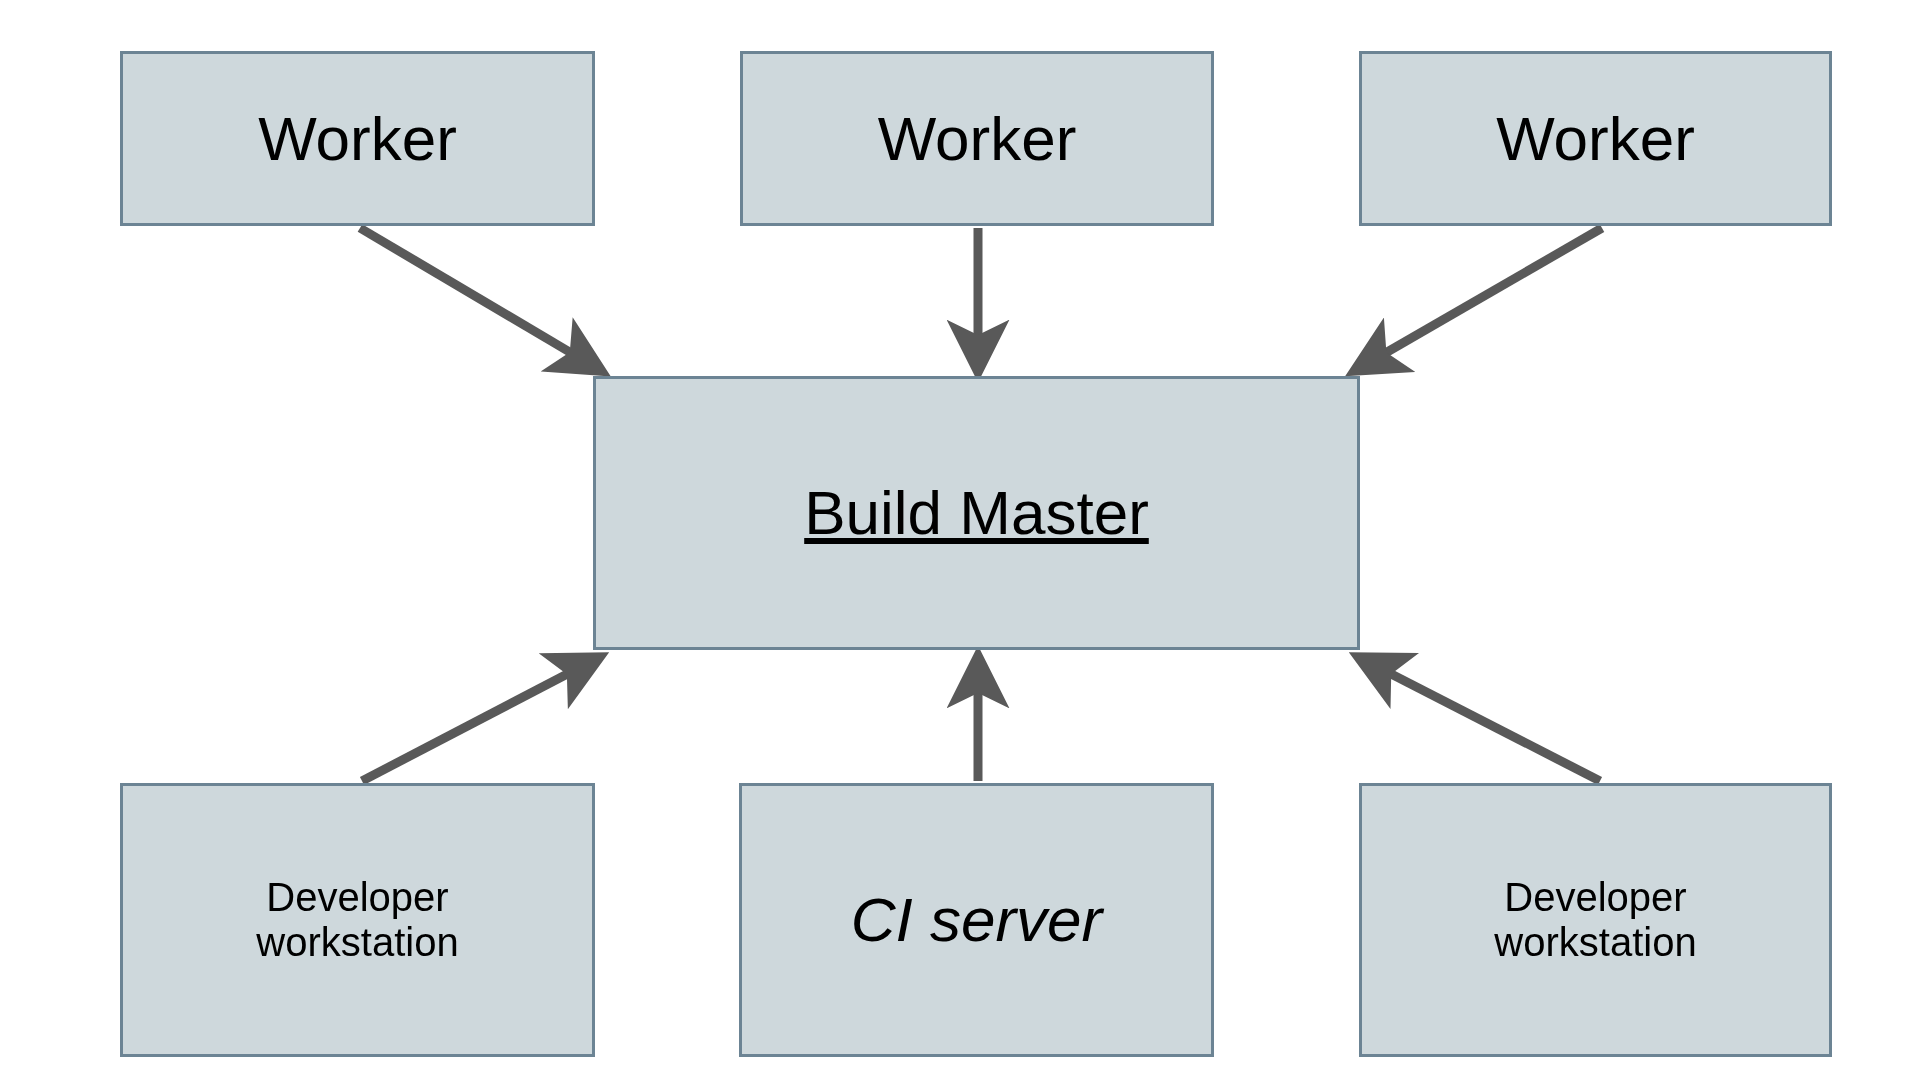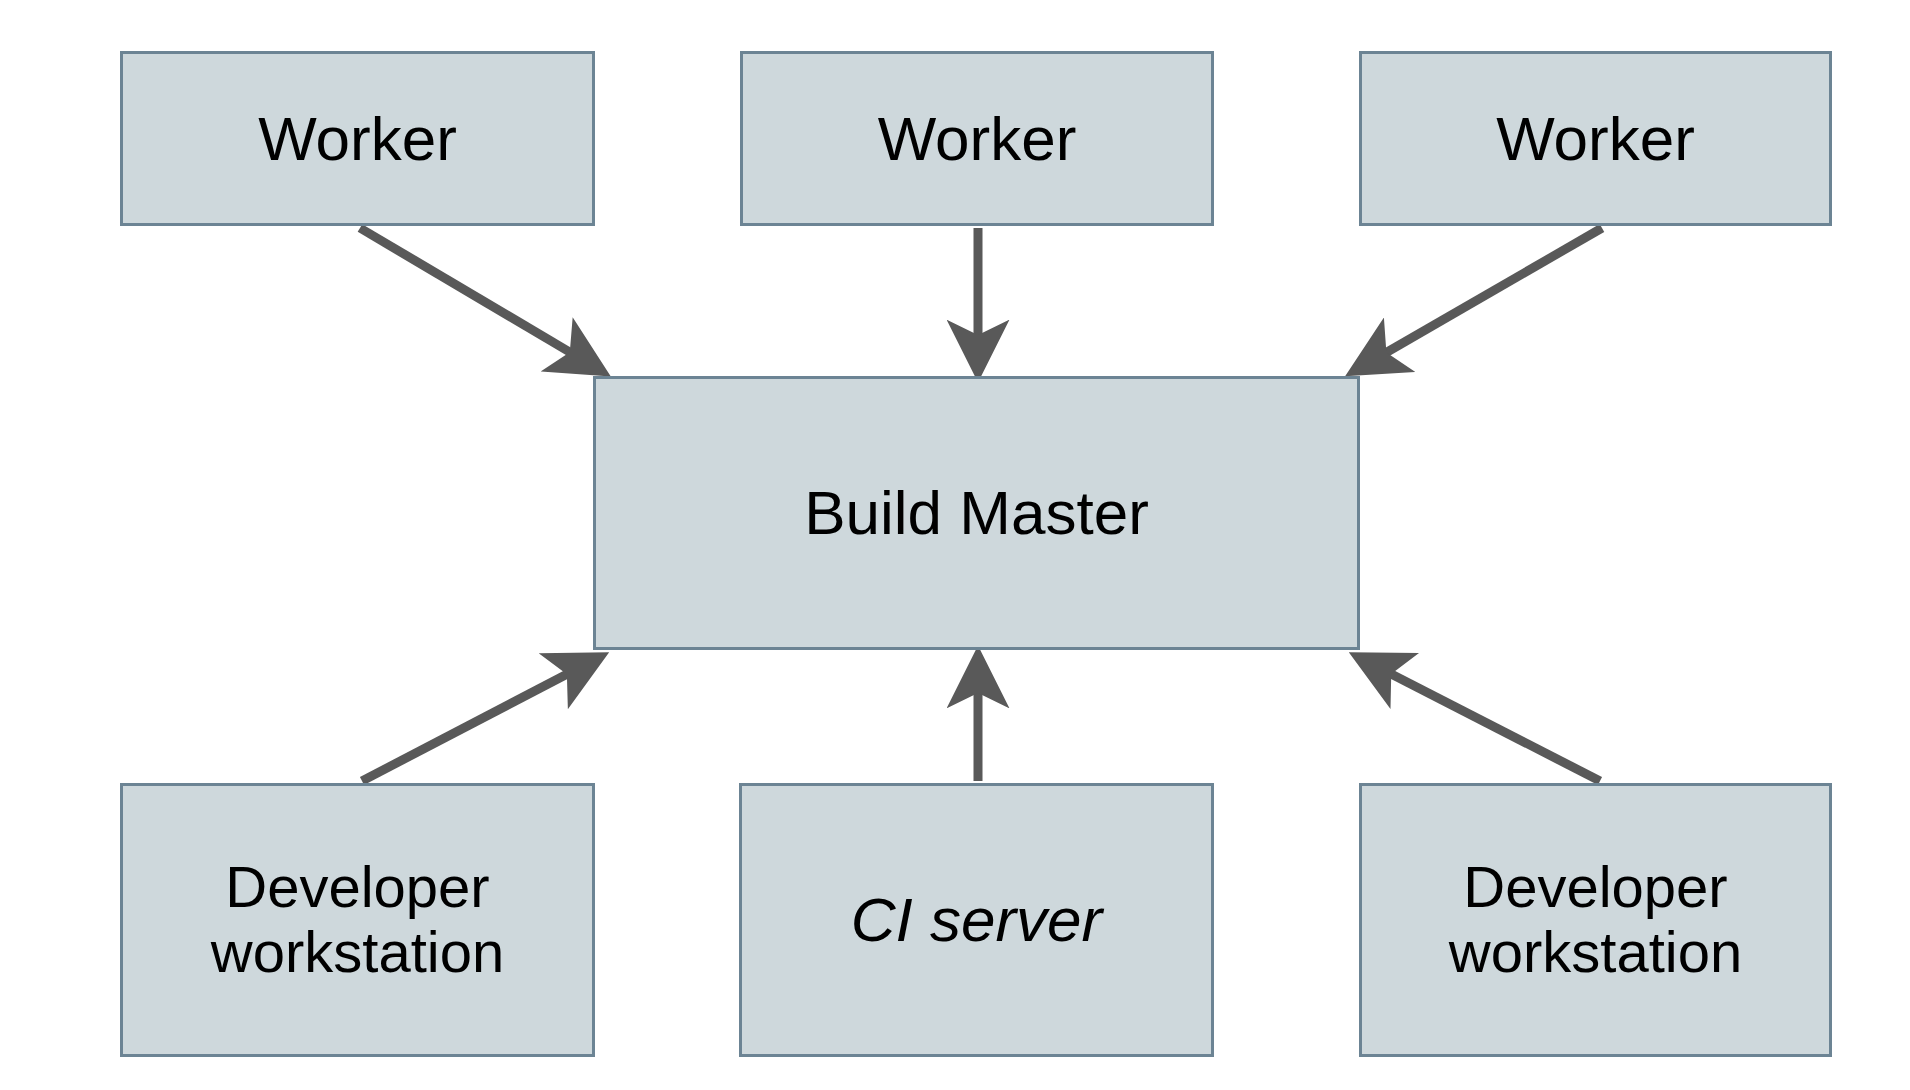--- a/index.html
+++ b/index.html
@@ -41,22 +41,22 @@
     font-weight: 400;
     line-height: 1.12;
     white-space: pre-line;
   }
   .node-label {
     display: block;
     padding: 0 10px;
     white-space: pre-line;
   }
   .n-worker      { font-size: 62px; }
-  .n-master      { font-size: 62px; }
-  .n-dev         { font-size: 58px; }
+  .n-master      { font-size: 62px; text-decoration: underline; }
+  .n-dev         { font-size: 40px; }
   .n-ci          { font-size: 62px; font-style: italic; }
 </style>
 </head>
 <body>
 
 <div id="canvas">
 
   <svg id="edges" viewBox="0 0 1910 1090" width="1910" height="1090" xmlns="http://www.w3.org/2000/svg">
     <defs>
       <marker id="arrowhead" markerWidth="7" markerHeight="7" refX="5.6" refY="3.5" orient="auto" markerUnits="strokeWidth">

